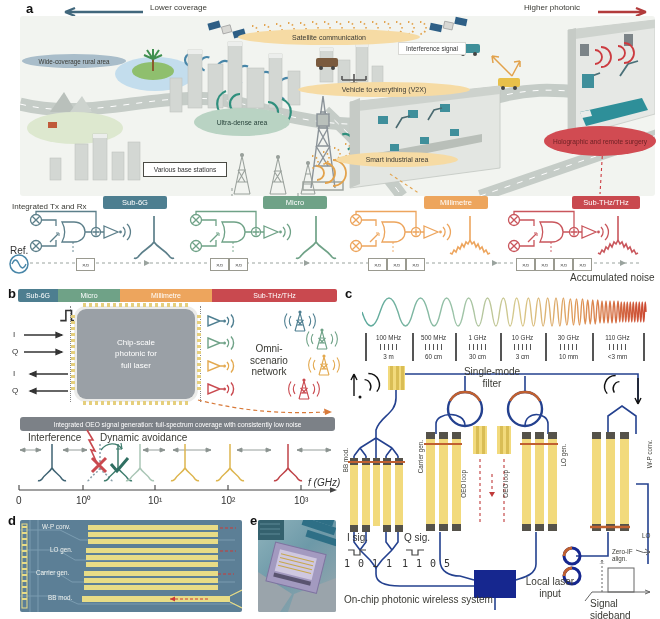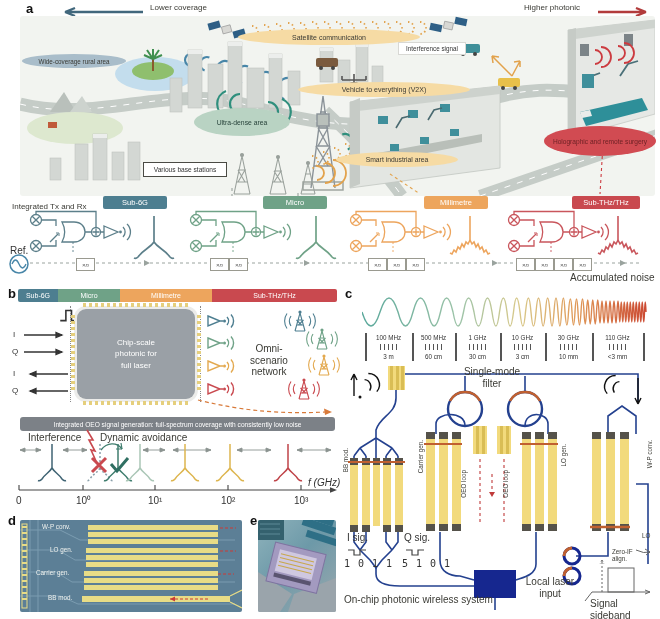--- a/index.html
+++ b/index.html
@@ -787,21 +787,21 @@
   </div>
   <span class="vlabel" style="left:342px;top:448px;">BB mod.</span>
   <span class="vlabel" style="left:417px;top:440px;">Carrier gen.</span>
   <span class="vlabel" style="left:460px;top:470px;">OEO loop</span>
   <span class="vlabel" style="left:502px;top:470px;">OEO loop</span>
   <span class="vlabel" style="left:560px;top:444px;">LO gen.</span>
   <span class="vlabel" style="left:646px;top:440px;">W-P conv.</span>
   <span class="abs t7" style="left:347px;top:532px;">I sig.</span>
   <span class="abs t7" style="left:344px;top:558px;font-family:'DejaVu Sans Mono',monospace;letter-spacing:1px;">1 0 1 1</span>
   <span class="abs t7" style="left:404px;top:532px;">Q sig.</span>
-  <span class="abs t7" style="left:402px;top:558px;font-family:'DejaVu Sans Mono',monospace;letter-spacing:1px;">5 1 0 1</span>
+  <span class="abs t7" style="left:402px;top:558px;font-family:'DejaVu Sans Mono',monospace;letter-spacing:1px;">1 1 0 5</span>
   <div class="abs ctext t7" style="left:522px;top:576px;width:56px;color:#3a3a34;">
     <span>Local laser</span><br><span>input</span>
   </div>
   <span class="abs t7" style="left:344px;top:594px;color:#3a3a34;">On-chip photonic wireless system</span>
   <div class="abs t6" style="left:612px;top:548px;color:#3a3a34;">
     <span>Zero-IF</span><br><span>align.</span>
   </div>
   <span class="abs t6" style="left:642px;top:532px;color:#3a3a34;">LO</span>
   <span class="abs t7" style="left:590px;top:598px;color:#3a3a34;">Signal sideband</span>
 

